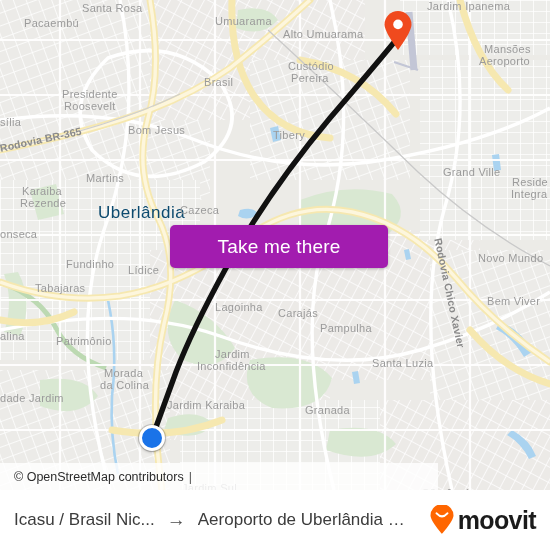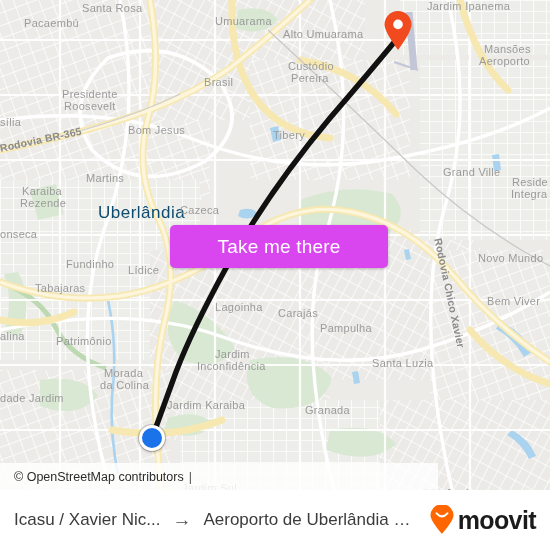--- a/index.html
+++ b/index.html
@@ -22,21 +22,21 @@
   .lbl.road{color:#8a8a8a;font-size:10.5px;font-weight:600;letter-spacing:.2px;}
 
   
   .pin{position:absolute;width:30px;height:40px;}
   .origin-dot{position:absolute;width:26px;height:26px;border-radius:50%;
     background:#1a73e8;border:3px solid #fff;box-sizing:border-box;
     box-shadow:0 0 0 1px rgba(0,0,0,.16),0 1px 3px rgba(0,0,0,.3);}
 
   
   .cta{position:absolute;left:170px;top:225px;width:218px;height:43px;
-    background:#d946ef;border:0;border-radius:5px;color:#fff;
+    background:#a21caf;border:0;border-radius:5px;color:#fff;
     font-family:"Liberation Sans", sans-serif;font-size:19px;letter-spacing:.2px;
     cursor:pointer;box-shadow:0 1px 3px rgba(0,0,0,.25);
     display:flex;align-items:center;justify-content:center;}
 
   
   .attrib{position:absolute;left:0;top:463px;width:438px;height:27px;
     display:flex;align-items:center;background:rgba(255,255,255,.82);
     font-size:12.5px;color:#2b2b2b;padding-left:14px;box-sizing:border-box;
     font-family:"Liberation Sans", sans-serif;}
   .attrib .sep{margin:0 5px;color:#555;}
@@ -234,21 +234,21 @@
     <button class="cta">Take me there</button>
 
     <div class="attrib">
       <span>© OpenStreetMap contributors</span>
       <span class="sep">|</span>
     </div>
   </div>
 
   <div class="footer">
     <div class="route">
-      <div class="stop from">Icasu / Xavier Nic...</div>
+      <div class="stop from">Icasu / Brasil Nic...</div>
       <div class="arrow">→</div>
       <div class="stop to">Aeroporto de Uberlândia - T...</div>
     </div>
     <div class="brand">
       <svg width="26" height="30" viewBox="0 0 26 30">
         <path d="M13 29 C13 29 24.5 16 24.5 10.6 A11.5 11.5 0 0 0 1.5 10.6 C1.5 16 13 29 13 29 Z" fill="#ff6600"></path>
         <path d="M7.6 8.4 q5.4 6 10.8 0" stroke="#ffffff" stroke-width="2.1" fill="none" stroke-linecap="round"></path>
       </svg>
       <span class="brand-name">moovit</span>
     </div>

